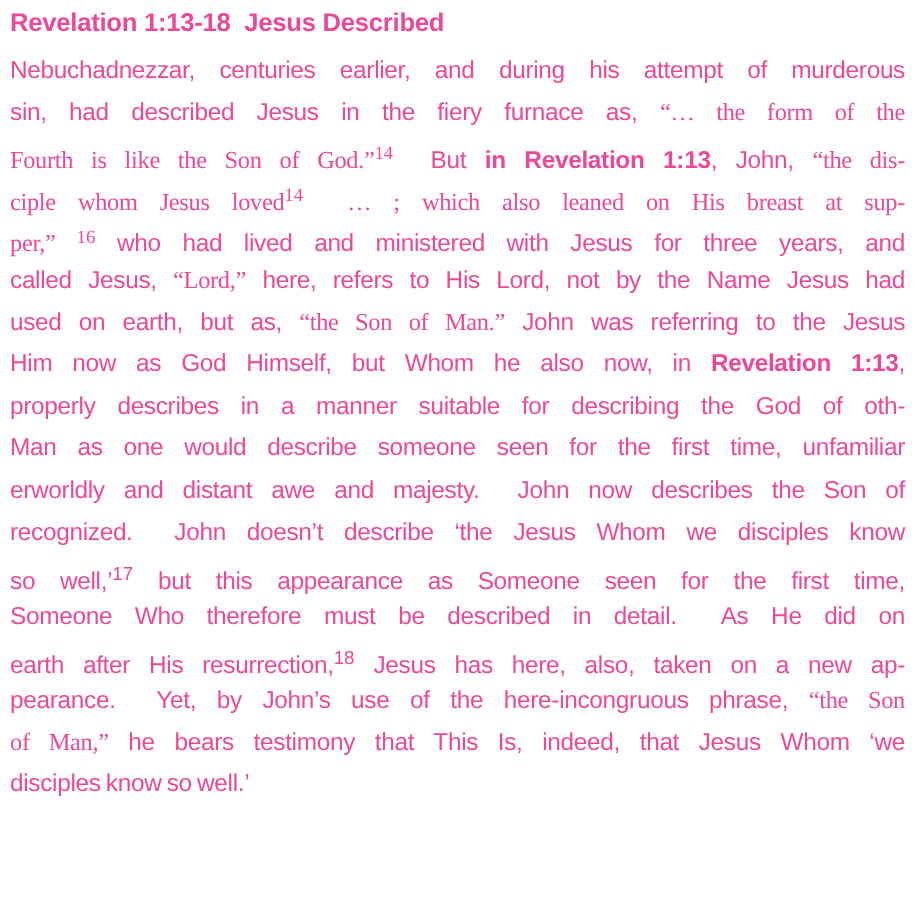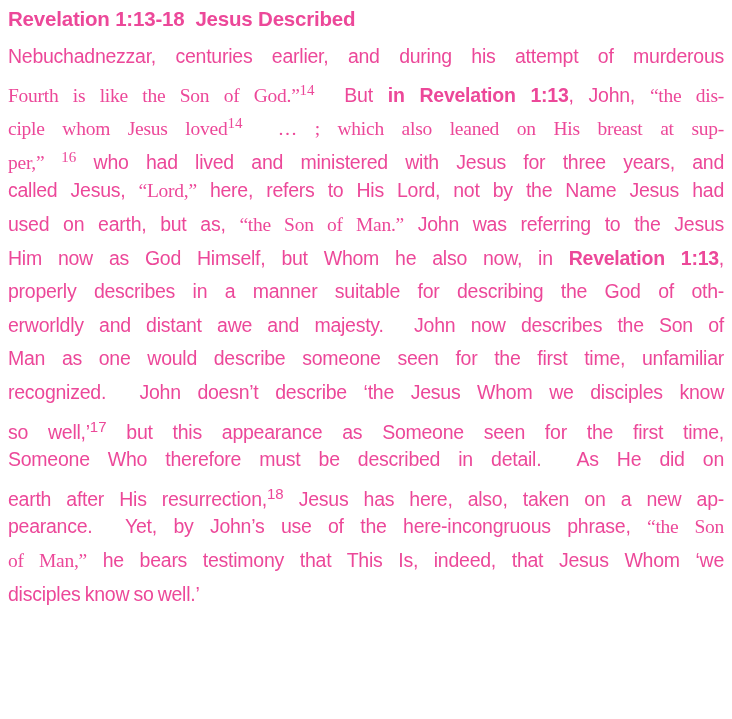--- a/index.html
+++ b/index.html
@@ -55,29 +55,30 @@
     letter-spacing: 0;
   }
 </style>
 </head>
 <body>
 
 <div class="page">
   <h1 class="heading">Revelation 1:13-18&nbsp; Jesus Described</h1>
   <div class="body-text">
       <div class="line"><span>Nebuchadnezzar, centuries earlier, and during his attempt of murderous</span></div>
+      <div class="line"><span>sin, had described Jesus in the fiery furnace as, </span><span class="serif">“… the form of the</span></div>
       <div class="line"><span class="serif">Fourth is like the Son of God.”</span><span class="serif sup">14</span><span>&nbsp; But </span><span class="bold">in Revelation 1:13</span><span>, John, </span><span class="serif">“the dis-</span></div>
       <div class="line"><span class="serif">ciple whom Jesus loved</span><span class="serif sup">14</span><span class="serif">&nbsp; … ; which also leaned on His breast at sup-</span></div>
       <div class="line"><span class="serif">per,” </span><span class="serif sup">16</span><span> who had lived and ministered with Jesus for three years, and</span></div>
       <div class="line"><span>called Jesus, </span><span class="serif">“Lord,”</span><span> here, refers to His Lord, not by the Name Jesus had</span></div>
       <div class="line"><span>used on earth, but as, </span><span class="serif">“the Son of Man.”</span><span> John was referring to the Jesus</span></div>
       <div class="line"><span>Him now as God Himself, but Whom he also now, in </span><span class="bold">Revelation 1:13</span><span>,</span></div>
       <div class="line"><span>properly describes in a manner suitable for describing the God of oth-</span></div>
+      <div class="line"><span>Man as one would describe someone seen for the first time, unfamiliar</span></div>
       <div class="line"><span>erworldly and distant awe and majesty.&nbsp; John now describes the Son of</span></div>
-      <div class="line"><span>Man as one would describe someone seen for the first time, unfamiliar</span></div>
       <div class="line"><span>recognized.&nbsp; John doesn’t describe ‘the Jesus Whom we disciples know</span></div>
       <div class="line"><span>so well,’</span><span class="sup">17</span><span> but this appearance as Someone seen for the first time,</span></div>
       <div class="line"><span>Someone Who therefore must be described in detail.&nbsp; As He did on</span></div>
       <div class="line"><span>earth after His resurrection,</span><span class="sup">18</span><span> Jesus has here, also, taken on a new ap-</span></div>
       <div class="line"><span>pearance.&nbsp; Yet, by John’s use of the here-incongruous phrase, </span><span class="serif">“the Son</span></div>
       <div class="line"><span class="serif">of Man,”</span><span> he bears testimony that This Is, indeed, that Jesus Whom ‘we</span></div>
       <div class="line last"><span>disciples know so well.’</span></div>
     </div>
 </div>
 

